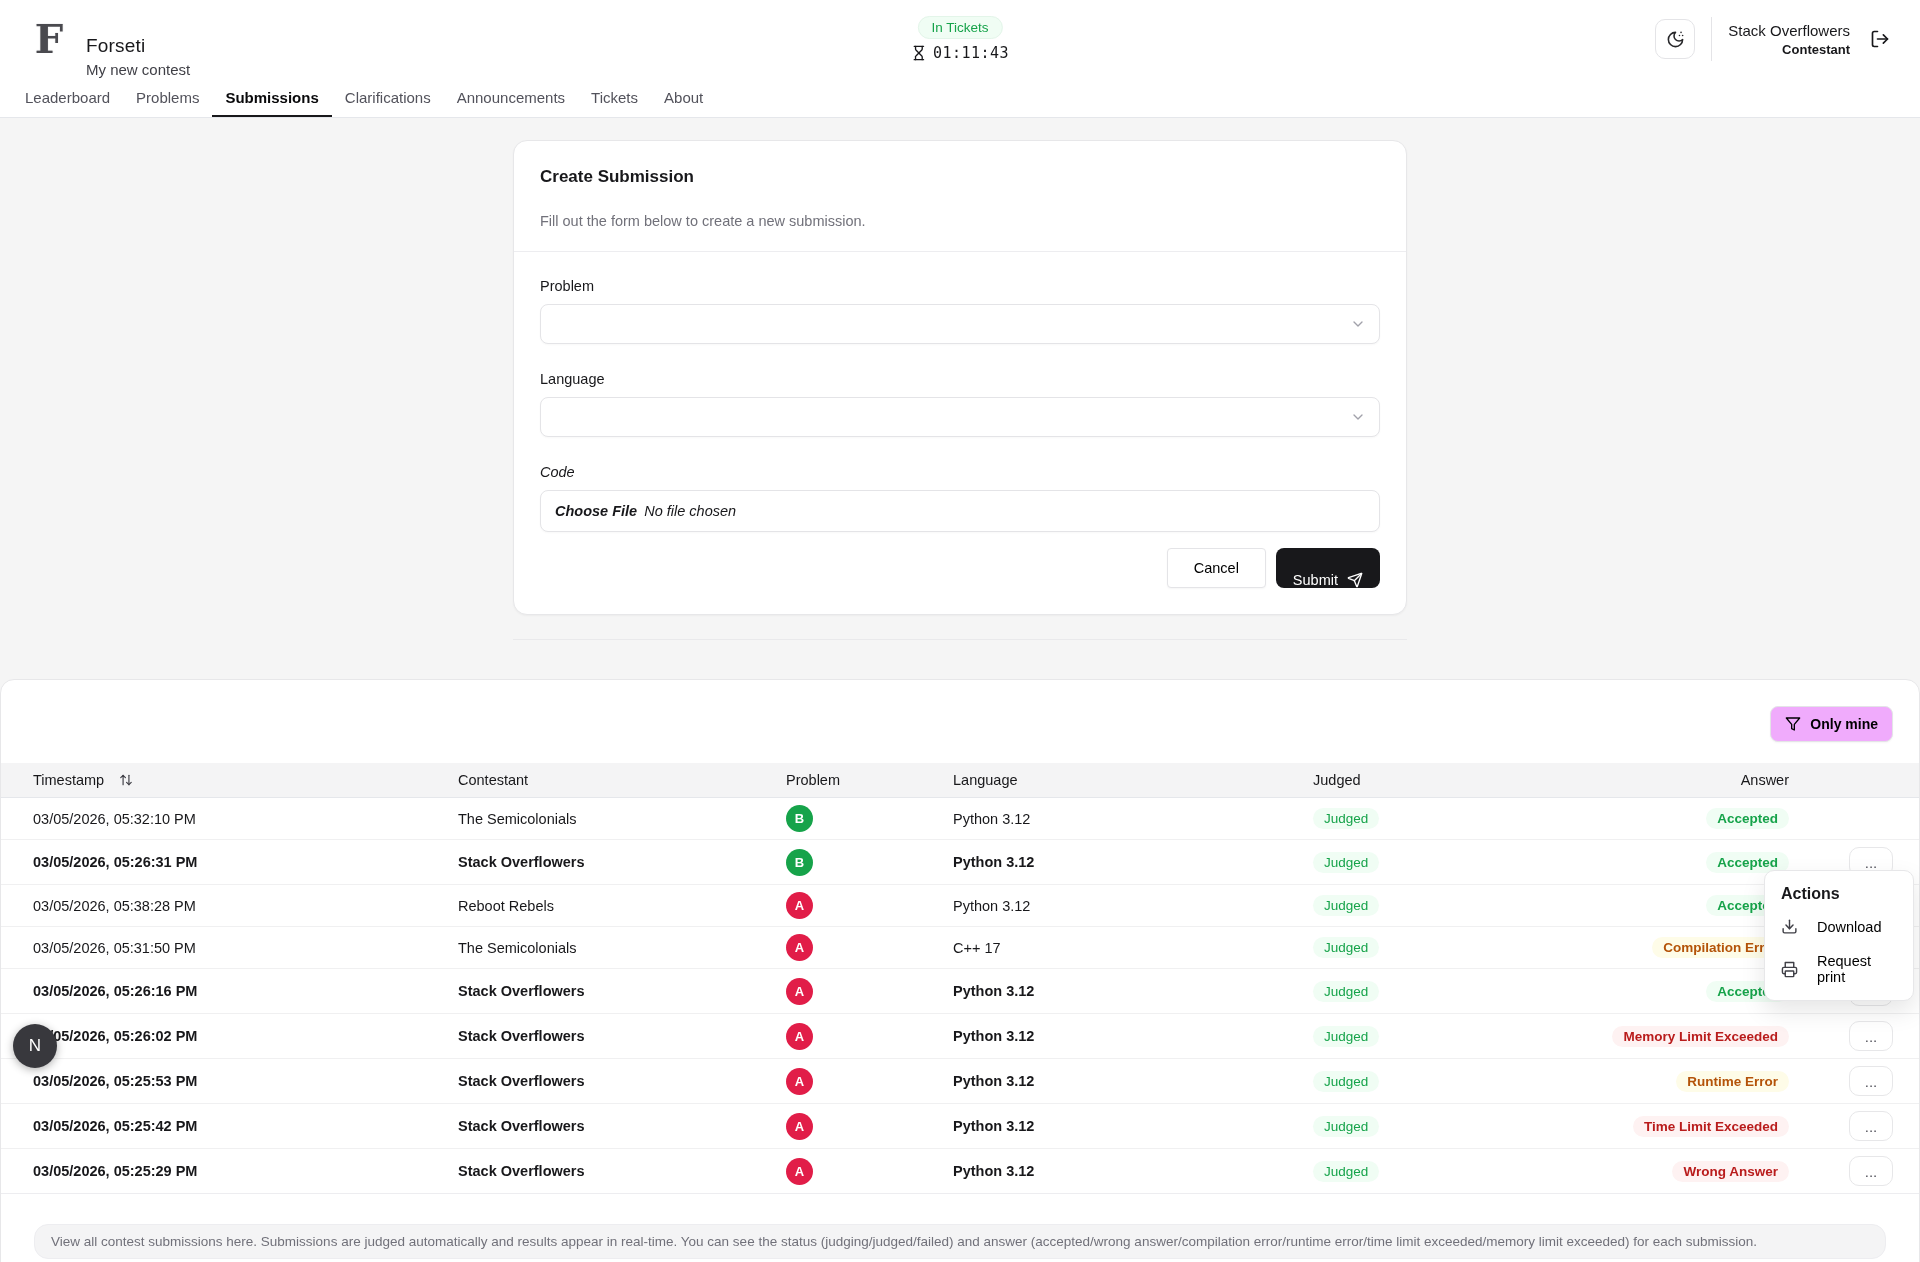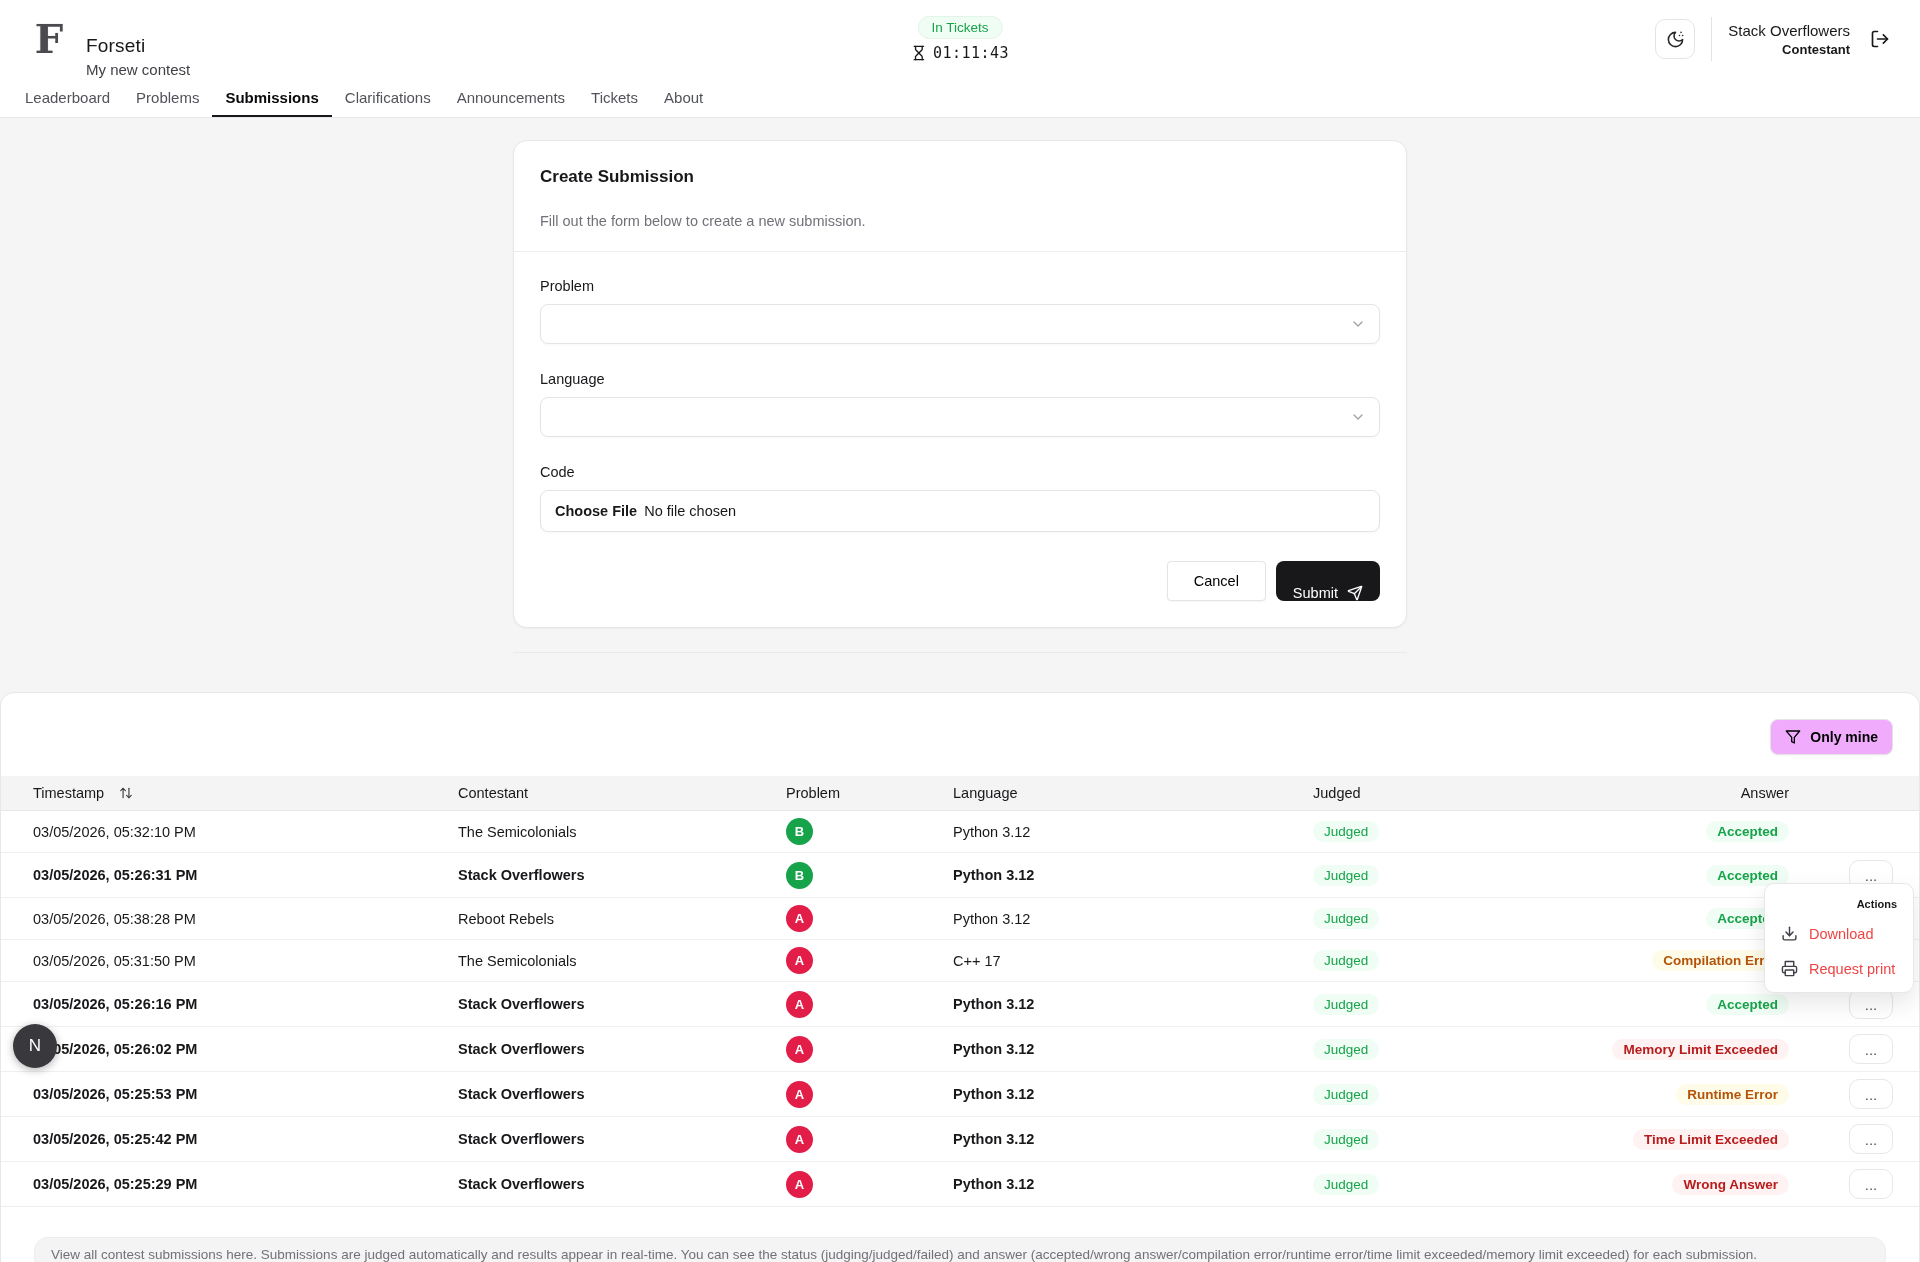--- a/index.html
+++ b/index.html
@@ -72,22 +72,22 @@
   .status-judged { color:#16a34a; background:#f0fdf4; font-weight:500; }
   .answer-success { color:#16a34a; background:#f0fdf4; font-weight:600; }
   .answer-warning { color:#b45309; background:#fefce8; font-weight:600; }
   .answer-error   { color:#b91c1c; background:#fef2f2; font-weight:600; }
   .td-actions { text-align:right; padding-right:26px !important; }
   .actions-btn { width:44px; height:30px; background:#fff; border:1px solid #e7e7e9; border-radius:10px; color:#52525b; font-size:15px; line-height:1; display:inline-flex; align-items:center; justify-content:center; }
   .table-note { margin:30px 33px 0; background:#f4f4f5; border:1px solid #ededf0; border-radius:14px; padding:9px 16px; font-size:13.5px; color:#71717a; }
 
   
   .actions-menu { position:absolute; top:190px; right:5px; width:150px; background:#fff; border:1px solid #e7e7e9; border-radius:10px; box-shadow:0 10px 24px rgba(0,0,0,.10); padding:6px; z-index:40; }
-  .menu-title { font-size:11px; font-weight:700; padding:8px 10px 6px;text-align:right; }
-  .menu-item { display:flex; align-items:center; gap:11px; padding:9px 10px; font-size:14.5px; border-radius:6px; cursor:pointer; color:#ef4444; }
+  .menu-title { font-size:16px; font-weight:700; padding:8px 10px 6px; }
+  .menu-item { display:flex; align-items:center; gap:19px; padding:9px 10px; font-size:14.5px; border-radius:6px; cursor:pointer; color:#000000; }
   .menu-item .mi-icon { color:#3f3f46; }
 
   
   .floating-badge { position:fixed; left:13px; top:1024px; width:44px; height:44px; border-radius:50%; background:#38383d; color:#fff; font-size:17px; display:flex; align-items:center; justify-content:center; box-shadow:0 2px 8px rgba(0,0,0,.3); z-index:60; }
 </style>
 </head>
 <body>
 
 <header class="app-header">
   <div class="brand">
@@ -187,21 +187,21 @@
       <div class="field">
         <label class="field-label">Language</label>
         <div class="select-box">
           <span class="select-chevron">
             <svg width="16" height="16" viewBox="0 0 24 24" fill="none" stroke="currentColor" stroke-width="2" stroke-linecap="round" stroke-linejoin="round">
                 <path d="m6 9 6 6 6-6"></path>
               </svg>
           </span>
         </div>
       </div>
-      <div class="field" style="margin-bottom:13px;">
+      <div class="field" style="margin-bottom:0;font-style:italic;">
         <label class="field-label">Code</label>
         <div class="file-box">
           <span class="file-btn-label">Choose File</span>
           <span class="file-status">No file chosen</span>
         </div>
       </div>
     </div>
     <div class="card-actions">
       <button class="btn-cancel">Cancel</button>
       <button class="btn-submit">

